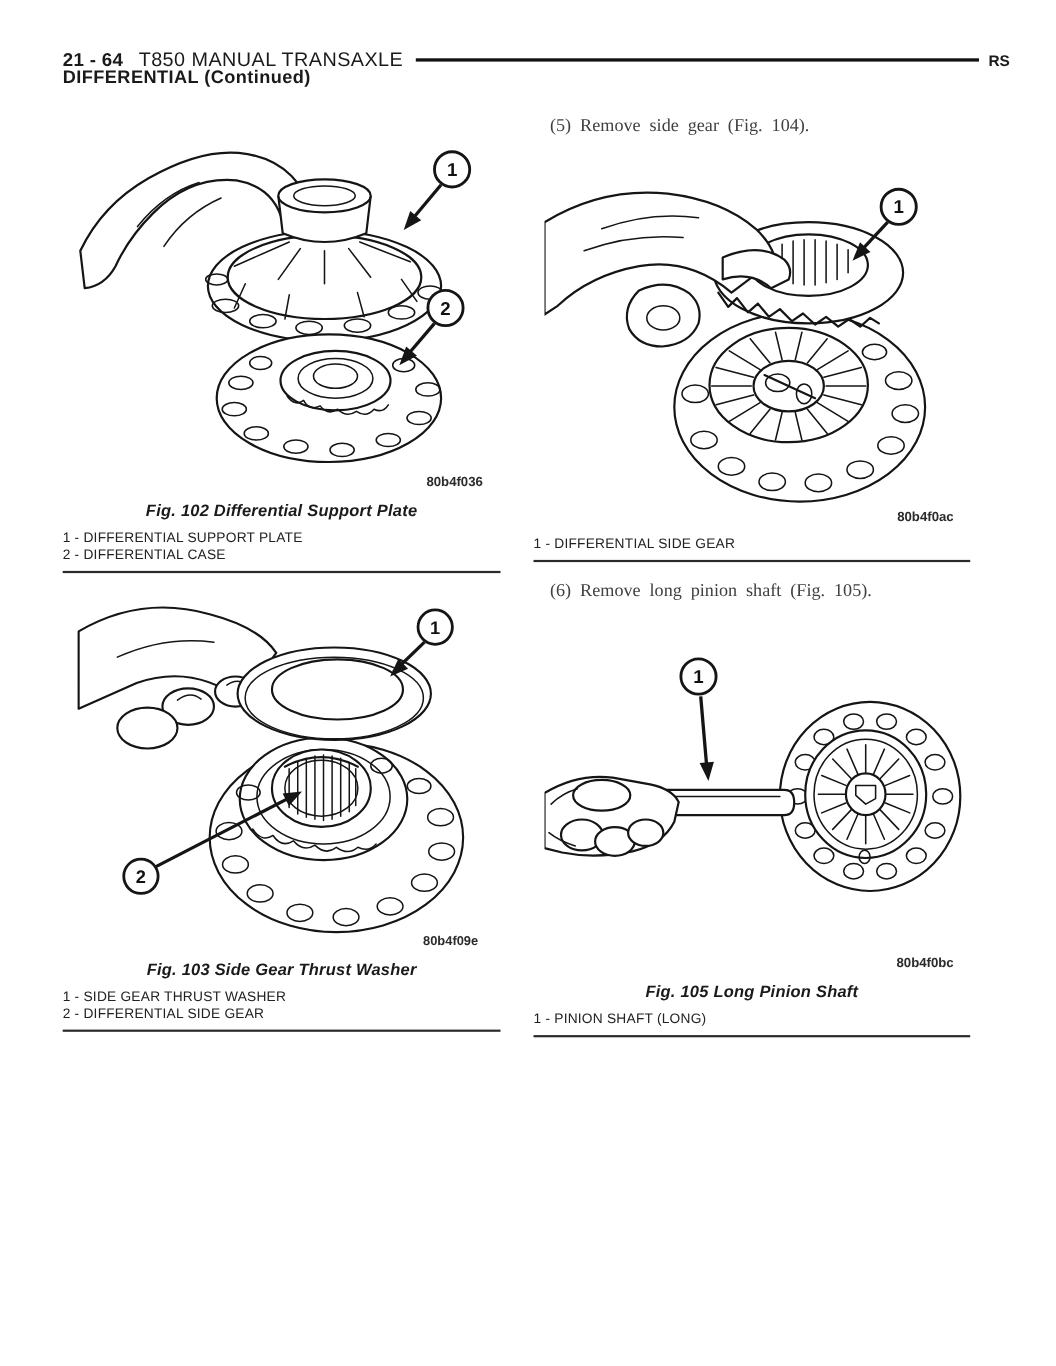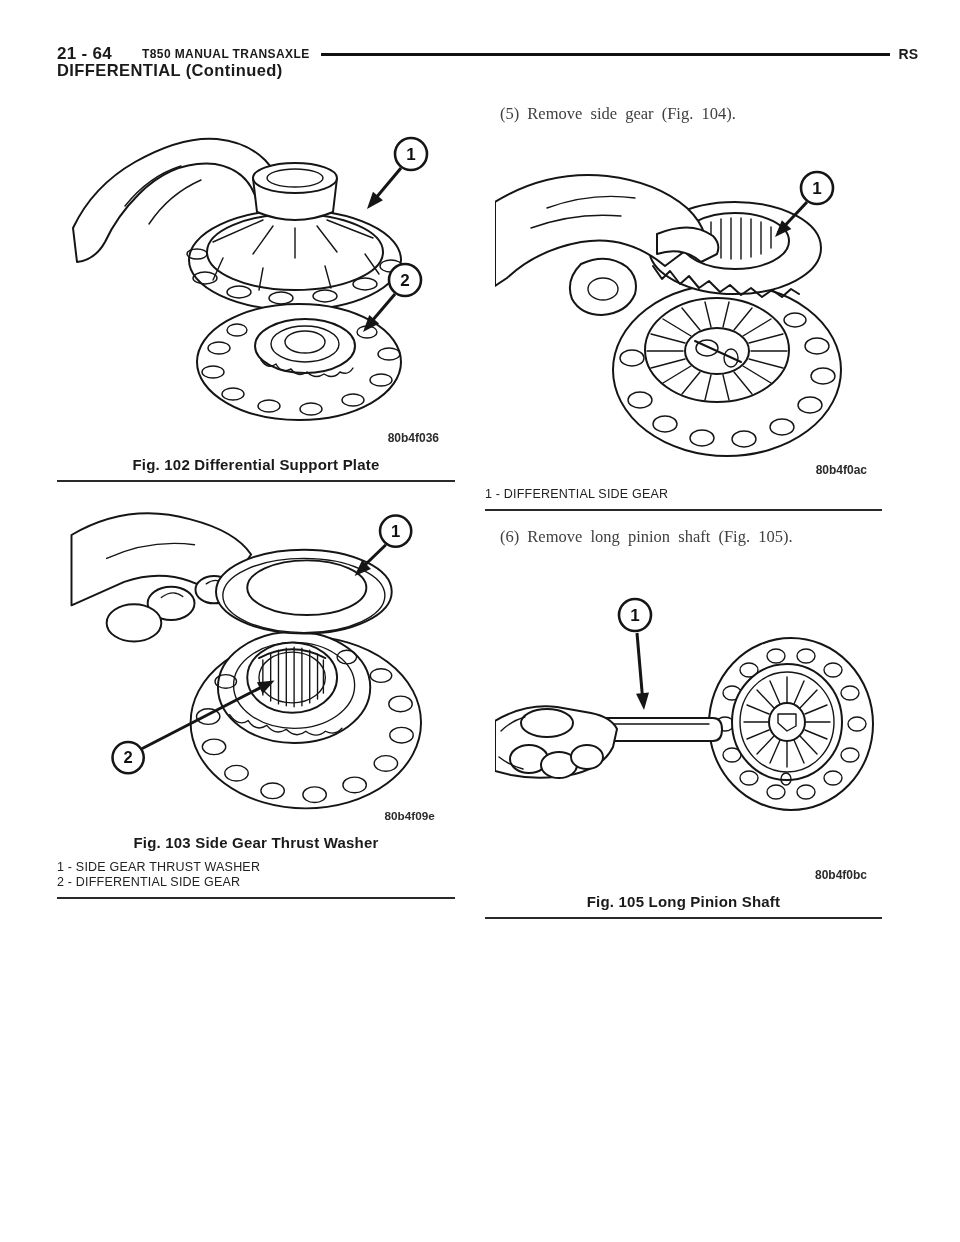--- a/index.html
+++ b/index.html
@@ -1,38 +1,38 @@
 <!DOCTYPE html>
 <html><head>
 <meta charset="utf-8">
 <style>
   html,body{margin:0;padding:0;background:#e8e8e8;}
   .page{position:relative;width:960px;height:1242px;background:#ffffff;overflow:hidden;
         font-family:"Liberation Sans",sans-serif;color:#1a1a1a;margin:0 auto;}
   
   .hdr{position:absolute;left:57px;right:42px;top:44px;display:flex;align-items:center;}
   .hdr-num{font-weight:bold;font-size:17px;letter-spacing:.3px;white-space:nowrap;}
-  .hdr-title{font-weight:bold;font-size:12px;margin-left:30px;letter-spacing:.4px;white-space:nowrap;}
+  .hdr-title{font-weight:normal;font-size:18px;margin-left:14px;letter-spacing:.4px;white-space:nowrap;}
   .hdr-rule{flex:1;height:0;border-top:3px solid #111;margin:0 9px 0 11px;}
   .hdr-rs{font-weight:bold;font-size:14px;}
   .section-heading{position:absolute;left:57px;top:61px;font-weight:bold;font-size:16.5px;letter-spacing:.4px;}
   
   .col{position:absolute;}
   .col-left{left:57px;top:108px;width:398px;}
   .col-right{left:485px;top:104px;width:397px;}
   .step{font-family:"Liberation Serif",serif;font-size:16.5px;word-spacing:4px;margin:0;padding-left:15px;color:#404040;}
   .step-4{margin-top:16px;}
   .step-6{margin-top:16px;}
   
   .fig{margin:0;}
   .fig svg{display:block;margin-left:10px;}
   .fig-104 svg{margin-top:12px;}
   .fig-105 svg{margin-top:24px;}
   .fig-103 svg{margin-top:12px;}
-  figcaption{text-align:center;font-weight:bold;font-size:15px;margin-top:10px;letter-spacing:.2px;}
+  figcaption{text-align:center;font-weight:bold;font-style:italic;font-size:15px;margin-top:10px;letter-spacing:.2px;}
   .legend{margin-top:9px;}
   .legend-item{font-size:12.5px;line-height:15px;letter-spacing:.2px;color:#222;}
   .fig-rule{border-bottom:2px solid #2a2a2a;margin-top:7px;}
   
   .ln{fill:none;stroke:#151515;stroke-width:2;stroke-linecap:round;stroke-linejoin:round;}
   .fl{fill:#ffffff;stroke:#151515;stroke-width:2;stroke-linejoin:round;}
   .thin{stroke-width:1.4;}
   .callout-c{fill:#ffffff;stroke:#151515;stroke-width:2.6;}
   .callout-n{font:bold 17px "Liberation Sans",sans-serif;fill:#111;text-anchor:middle;}
   .arrow{stroke:#151515;stroke-width:3;fill:none;}
@@ -108,20 +108,24 @@
           <line class="arrow" x1="328" y1="186" x2="299" y2="220"></line>
           <g transform="translate(296,224) rotate(131)">
               <polygon class="ah" points="0,0 -17,-6.5 -17,6.5"></polygon>
             </g>
           <circle class="callout-c" cx="338" cy="172" r="16"></circle>
           <text class="callout-n" x="338" y="178">2</text>
         </g>
         <text class="imgcode" x="372" y="334">80b4f036</text>
       </svg>
       <figcaption>Fig. 102 Differential Support Plate</figcaption>
+      <div class="legend">
+        <div class="legend-item">1 - DIFFERENTIAL SUPPORT PLATE</div>
+        <div class="legend-item">2 - DIFFERENTIAL CASE</div>
+      </div>
       <div class="fig-rule"></div>
     </figure>
 
 
     <figure class="fig fig-103">
       <svg width="380" height="330" viewBox="0 0 380 338">
         <g>
           <ellipse class="fl" cx="240" cy="234" rx="118" ry="88"></ellipse>
           <ellipse class="fl" cx="228" cy="198" rx="78" ry="57"></ellipse>
           <ellipse class="ln thin" cx="228" cy="196" rx="62" ry="44"></ellipse>
@@ -280,17 +284,20 @@
           <line class="arrow" x1="142" y1="62" x2="148" y2="132"></line>
           <g transform="translate(149,139) rotate(85)">
               <polygon class="ah" points="0,0 -17,-6.5 -17,6.5"></polygon>
             </g>
           <circle class="callout-c" cx="140" cy="44" r="16"></circle>
           <text class="callout-n" x="140" y="50">1</text>
         </g>
         <text class="imgcode" x="372" y="308">80b4f0bc</text>
       </svg>
       <figcaption>Fig. 105 Long Pinion Shaft</figcaption>
+      <div class="legend">
+        <div class="legend-item">1 - PINION SHAFT (LONG)</div>
+      </div>
       <div class="fig-rule"></div>
     </figure>
   </div>
 
 </div>
 
 </body></html>

